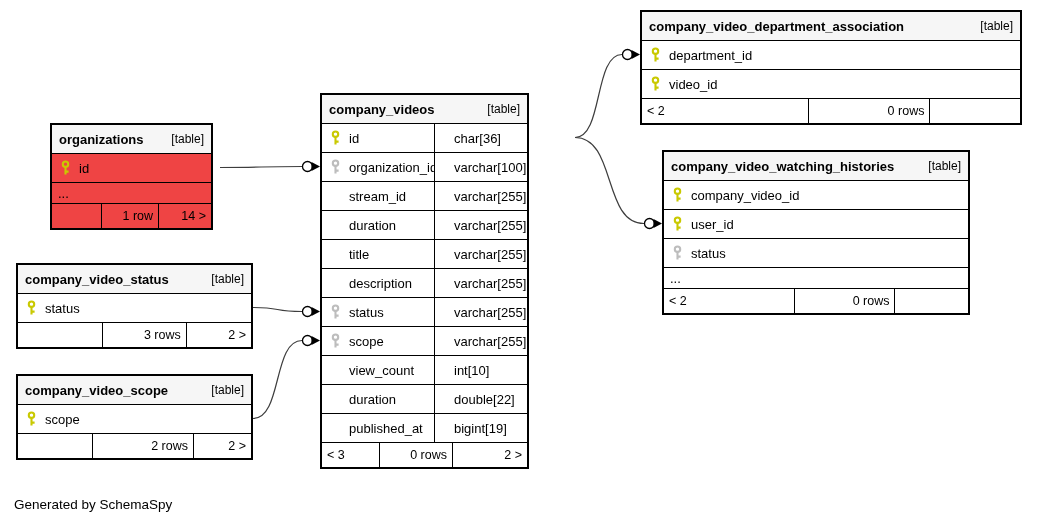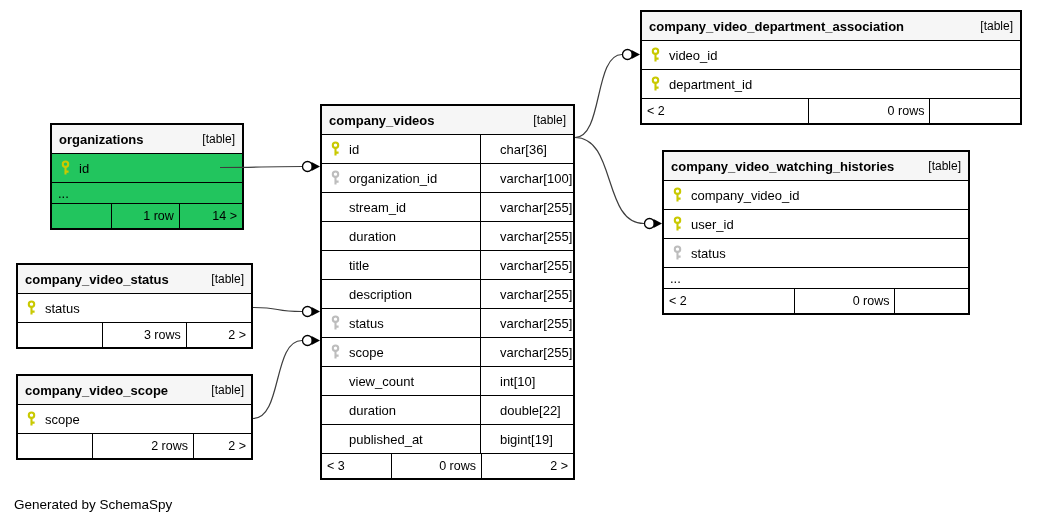--- a/index.html
+++ b/index.html
@@ -19,21 +19,21 @@
   .foot-cell + .foot-cell{border-left:1px solid #000;}
   .foot-left{justify-content:flex-start;}
   .foot-mid,.foot-right{justify-content:flex-end;}
   #wires{position:absolute;left:0;top:0;width:1039px;height:528px;pointer-events:none;}
   #note{position:absolute;left:14px;top:497px;font-size:13.5px;color:#000000;white-space:nowrap;}
 </style>
 </head>
 <body>
 
 <div id="stage">
-  <div class="tbl" style="left: 50px; top: 123px; width: 194px; background: #22c55e; border-color: rgb(0, 0, 0);">
+  <div class="tbl" style="left: 50px; top: 123px; width: 163px; background: #ef4444; border-color: rgb(0, 0, 0);">
       <div class="tbl-head" style="background: rgb(246, 246, 246);">
         <span class="tbl-name">organizations</span>
         <span class="tbl-tag">[table]</span>
       </div>
       <div class="tbl-row">
         <span class="key-cell">
           <svg width="11" height="16" viewBox="0 0 11 16">
             <circle cx="5.5" cy="4.2" r="2.7" fill="none" stroke="#c9c900" stroke-width="2.1"></circle>
             <path d="M5.5 6.9 V14.6 M5.5 11.6 H8.6" fill="none" stroke="#c9c900" stroke-width="2.1"></path>
           </svg>
@@ -80,21 +80,21 @@
           </svg>
         </span>
         <span class="col-name">scope</span>
       </div>
       <div class="tbl-foot">
         <span class="foot-cell foot-left" style="flex-grow: 37; flex-basis: 0px;"></span>
         <span class="foot-cell foot-mid" style="flex-grow: 36; flex-basis: 0px; padding-left: 32px;">2 rows</span>
         <span class="foot-cell foot-right" style="flex-grow: 27; flex-basis: 0px;">2 &gt;</span>
       </div>
     </div>
-    <div class="tbl" style="left: 320px; top: 104px; width: 255px; background: rgb(255, 255, 255); border-color: rgb(0, 0, 0);">
+    <div class="tbl" style="left: 320px; top: 93px; width: 209px; background: rgb(255, 255, 255); border-color: rgb(0, 0, 0);">
       <div class="tbl-head" style="background: rgb(246, 246, 246);">
         <span class="tbl-name">company_videos</span>
         <span class="tbl-tag">[table]</span>
       </div>
       <div class="tbl-row">
         <span class="key-cell">
           <svg width="11" height="16" viewBox="0 0 11 16">
             <circle cx="5.5" cy="4.2" r="2.7" fill="none" stroke="#c9c900" stroke-width="2.1"></circle>
             <path d="M5.5 6.9 V14.6 M5.5 11.6 H8.6" fill="none" stroke="#c9c900" stroke-width="2.1"></path>
           </svg>
@@ -178,30 +178,30 @@
         <span class="tbl-name">company_video_department_association</span>
         <span class="tbl-tag">[table]</span>
       </div>
       <div class="tbl-row">
         <span class="key-cell">
           <svg width="11" height="16" viewBox="0 0 11 16">
             <circle cx="5.5" cy="4.2" r="2.7" fill="none" stroke="#c9c900" stroke-width="2.1"></circle>
             <path d="M5.5 6.9 V14.6 M5.5 11.6 H8.6" fill="none" stroke="#c9c900" stroke-width="2.1"></path>
           </svg>
         </span>
+        <span class="col-name">department_id</span>
+      </div>
+      <div class="tbl-row">
+        <span class="key-cell">
+          <svg width="11" height="16" viewBox="0 0 11 16">
+            <circle cx="5.5" cy="4.2" r="2.7" fill="none" stroke="#c9c900" stroke-width="2.1"></circle>
+            <path d="M5.5 6.9 V14.6 M5.5 11.6 H8.6" fill="none" stroke="#c9c900" stroke-width="2.1"></path>
+          </svg>
+        </span>
         <span class="col-name">video_id</span>
-      </div>
-      <div class="tbl-row">
-        <span class="key-cell">
-          <svg width="11" height="16" viewBox="0 0 11 16">
-            <circle cx="5.5" cy="4.2" r="2.7" fill="none" stroke="#c9c900" stroke-width="2.1"></circle>
-            <path d="M5.5 6.9 V14.6 M5.5 11.6 H8.6" fill="none" stroke="#c9c900" stroke-width="2.1"></path>
-          </svg>
-        </span>
-        <span class="col-name">department_id</span>
       </div>
       <div class="tbl-foot">
         <span class="foot-cell foot-left" style="flex-grow: 45; flex-basis: 0px;">&lt; 2</span>
         <span class="foot-cell foot-mid" style="flex-grow: 32; flex-basis: 0px;">0 rows</span>
         <span class="foot-cell foot-right" style="flex-grow: 23; flex-basis: 0px;"></span>
       </div>
     </div>
     <div class="tbl" style="left: 662px; top: 150px; width: 308px; background: rgb(255, 255, 255); border-color: rgb(0, 0, 0);">
       <div class="tbl-head" style="background: rgb(246, 246, 246);">
         <span class="tbl-name">company_video_watching_histories</span>

